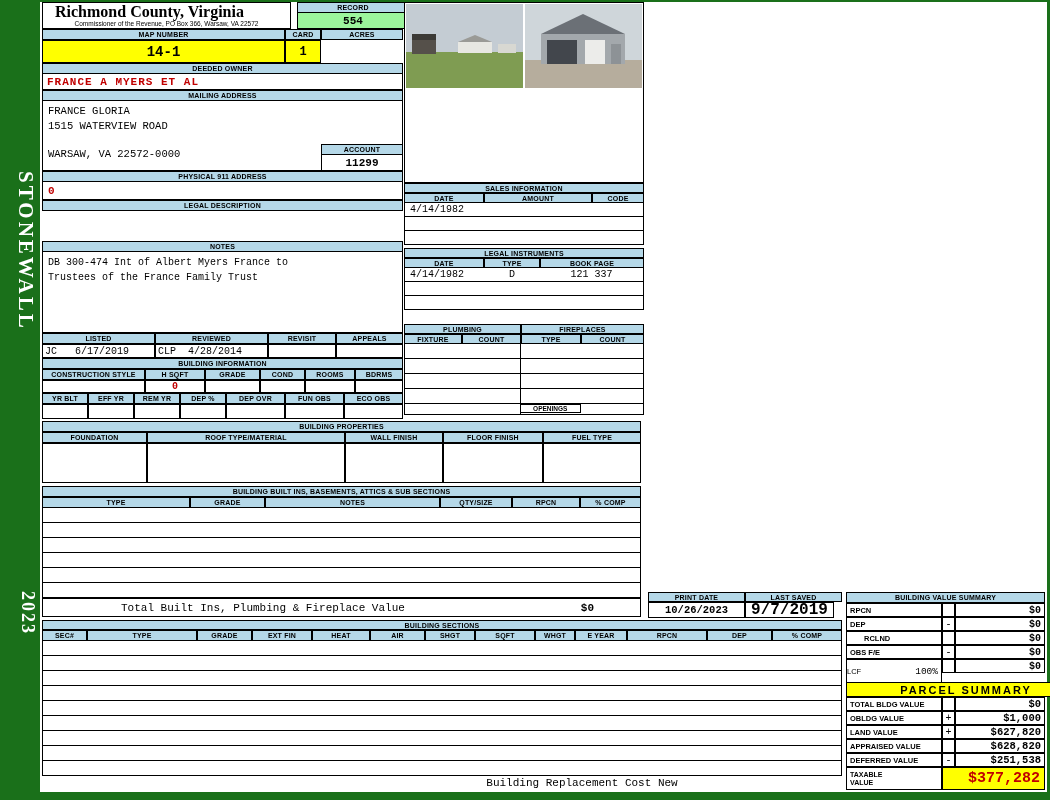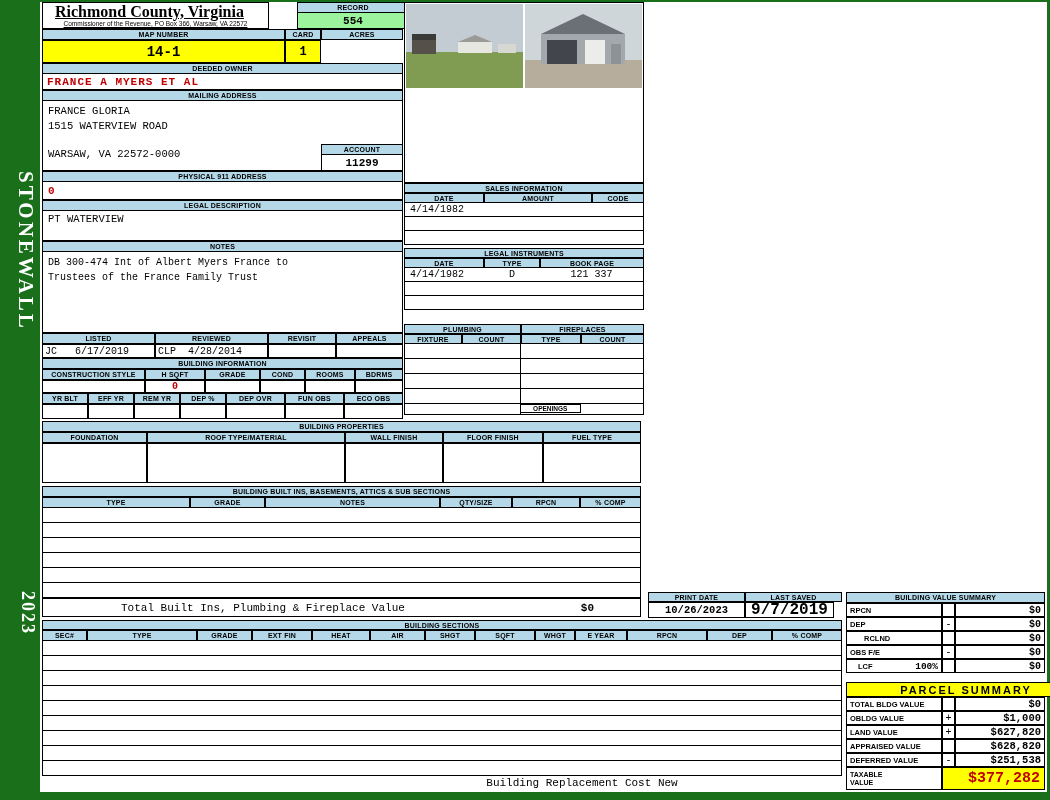--- a/index.html
+++ b/index.html
@@ -25,21 +25,21 @@
 </style>
 </head>
 <body>
 
 <div class="page">
   <div class="content-bg"></div>
 
   <div class="vtext" style="top:128px;height:245px;font-size:21px;letter-spacing:3px;">STONEWALL</div>
   <div class="vtext" style="top:570px;height:85px;font-size:18px;letter-spacing:2px;">2023</div>
 
-  <div class="abs boxb" style="left:42px;top:2px;width:227px;height:27px;text-decoration:underline;">
+  <div class="abs boxb" style="left:42px;top:2px;width:249px;height:27px;">
     <div style="font-family:'Liberation Serif',serif;font-weight:bold;font-size:16px;line-height:17px;padding-left:12px;">Richmond County, Virginia</div>
     <div style="font-size:6.5px;text-align:center;line-height:8px;">Commissioner of the Revenue, PO Box 366, Warsaw, VA 22572</div>
   </div>
 
   <div class="abs" style="left:297px;top:2px;width:112px;">
     <div class="hdr" style="width:112px;">RECORD</div>
     <div class="vc mono" style="width:112px;height:16px;background:#9cf59c;justify-content:center;font-weight:bold;font-size:11px;border-top:none;">554</div>
   </div>
 
   <div class="abs hrow" style="left:42px;top:29px;">
@@ -73,21 +73,20 @@
     <div class="vc mono" style="width:82px;height:16px;justify-content:center;font-weight:bold;font-size:11px;border-top:none;">11299</div>
   </div>
 
   <div class="abs" style="left:42px;top:171px;width:361px;">
     <div class="hdr" style="width:361px;">PHYSICAL 911 ADDRESS</div>
     <div class="vc mono red" style="width:361px;height:18px;font-weight:bold;font-size:11px;padding-left:5px;border-top:none;">0</div>
   </div>
 
   <div class="abs" style="left:42px;top:200px;width:361px;">
     <div class="hdr" style="width:361px;">LEGAL DESCRIPTION</div>
-    <div class="boxb mono pre" style="width:361px;height:30px;border-top:none;font-size:10.5px;padding:2px 0 0 5px;">PT WATERVIEW</div>
   </div>
 
   <div class="abs" style="left:42px;top:241px;width:361px;">
     <div class="hdr" style="width:361px;">NOTES</div>
     <div class="boxb mono" style="width:361px;height:81px;border-top:none;font-size:10px;padding:3px 0 0 5px;line-height:15px;">
       <div class="pre">DB 300-474 Int of Albert Myers France to</div>
       <div class="pre">Trustees of the France Family Trust</div>
     </div>
   </div>
 
@@ -305,21 +304,21 @@
       <div class="vc" style="width:96px;height:14px;font-size:7.5px;font-weight:bold;padding-left:17px;">RCLND</div>
       <div class="vc mono" style="width:13px;height:14px;justify-content:center;font-size:10px;"></div>
       <div class="vc mono" style="width:90px;height:14px;justify-content:flex-end;padding-right:3px;font-weight:bold;font-size:10px;">$0</div>
     </div>
     <div class="hrow">
       <div class="vc" style="width:96px;height:14px;font-size:7.5px;font-weight:bold;padding-left:3px;">OBS F/E</div>
       <div class="vc mono" style="width:13px;height:14px;justify-content:center;font-size:10px;">-</div>
       <div class="vc mono" style="width:90px;height:14px;justify-content:flex-end;padding-right:3px;font-weight:bold;font-size:10px;">$0</div>
     </div>
     <div class="hrow">
-      <div class="vc" style="width:96px;height:14px;font-size:7.5px;font-weight:bold;padding-left:11px;justify-content:space-between;padding-right:3px;">
+      <div class="vc" style="width:96px;height:24px;font-size:7.5px;font-weight:normal;padding-left:0;justify-content:space-between;padding-right:3px;">
         <span>LCF</span>
         <span class="mono" style="font-size:9.5px;">100%</span>
       </div>
       <div class="vc mono" style="width:13px;height:14px;justify-content:center;font-size:10px;"></div>
       <div class="vc mono" style="width:90px;height:14px;justify-content:flex-end;padding-right:3px;font-weight:bold;font-size:10px;">$0</div>
     </div>
   </div>
 
   <div class="abs" style="left:42px;top:620px;width:800px;">
     <div class="hdr" style="width:800px;height:10px;">BUILDING SECTIONS</div>

